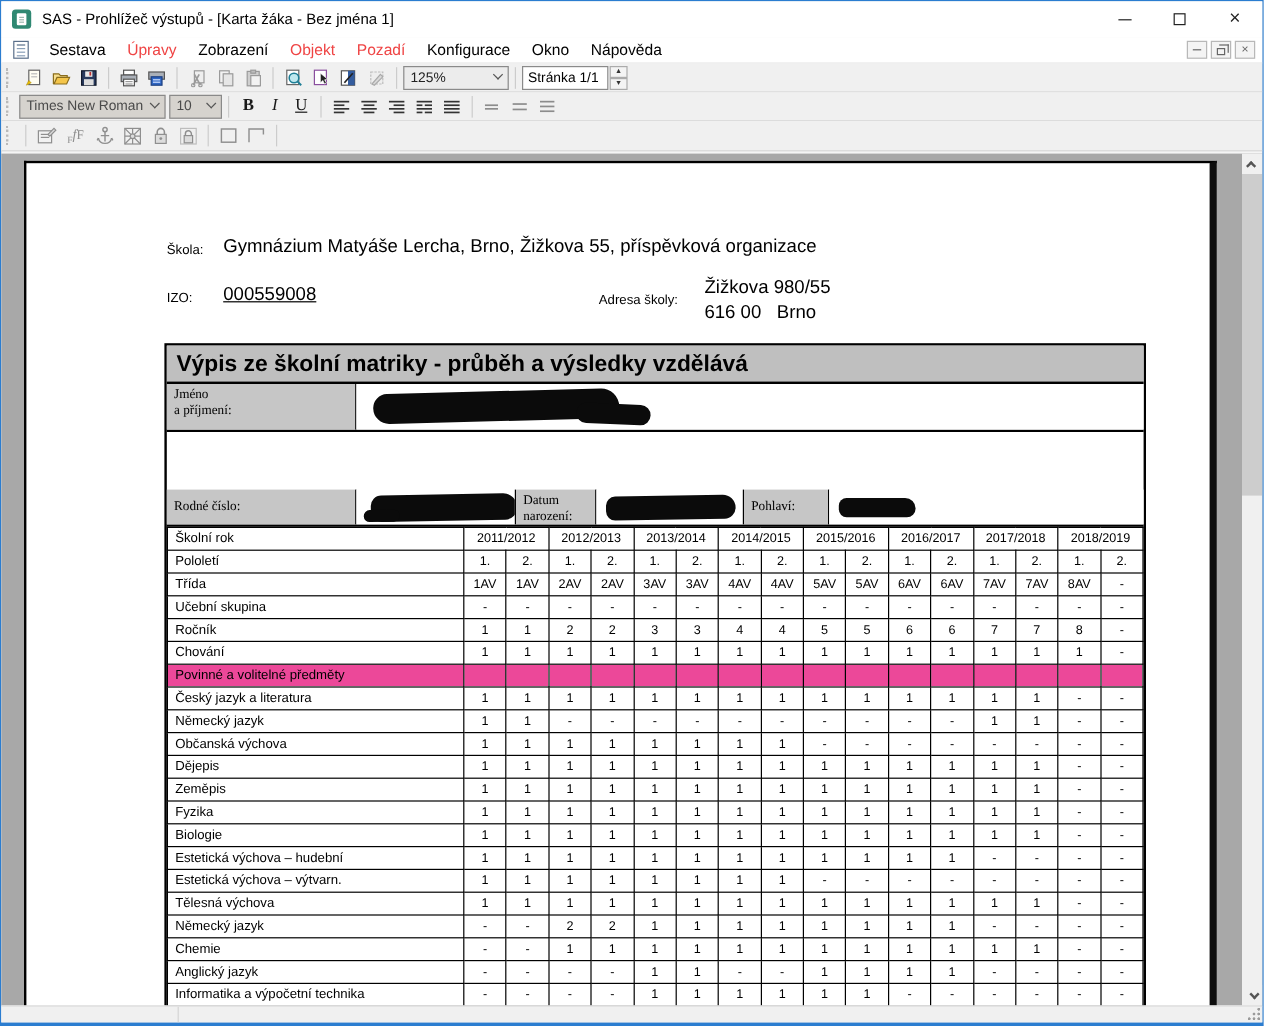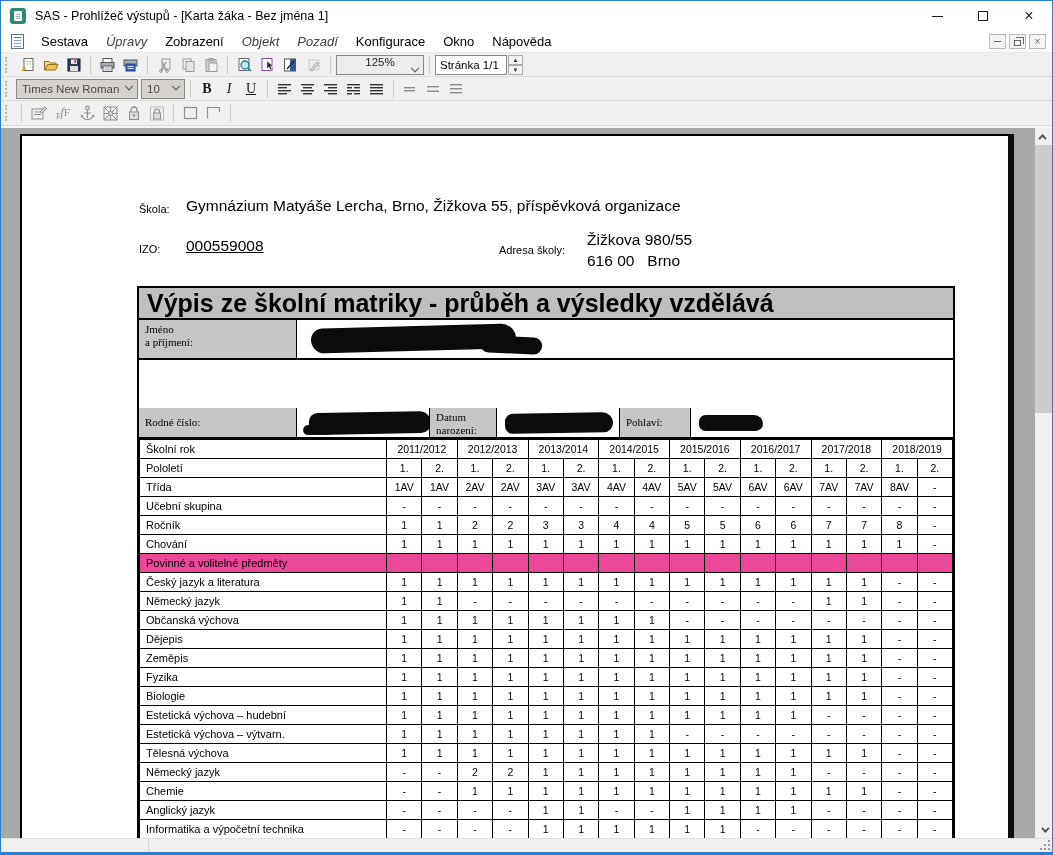--- a/index.html
+++ b/index.html
@@ -21,42 +21,42 @@
   .glyph-max { width:10px; height:10px; border:1px solid #222; }
   .glyph-close { font-size:16px; line-height:16px; font-weight:400; }
 
   
   .menubar { position:absolute; top:30px; left:0; right:0; height:22px; background:#fff;
              display:flex; align-items:center; border-bottom:1px solid #e8e8e8; }
   .mdoc-icon { width:13px; height:15px; margin:0 8px 0 10px; border:1px solid #5a6f8a; background:#fff; position:relative; }
   .mdoc-icon::before { content:""; position:absolute; left:2px; top:2px; right:2px; height:1px; background:#5a6f8a;
                        box-shadow:0 3px 0 #8aa0b8, 0 6px 0 #8aa0b8, 0 9px 0 #8aa0b8; }
   .menu-item { font-size:13px; padding:0 9px; color:#000; height:100%; display:flex; align-items:center; }
-  .menu-item.disabled { color:#404040;font-style:italic; }
+  .menu-item.disabled { color:#ef4444; }
   .mdi-btns { margin-left:auto; display:flex; gap:3px; margin-right:6px; }
   .mdi-btn { width:17px; height:15px; border:1px solid #b8b8b8; background:#f4f4f4; color:#666;
              display:flex; align-items:center; justify-content:center; font-size:10px; }
   .mdi-min { width:7px; height:1px; background:#666; }
   .mdi-restore { width:7px; height:6px; border:1px solid #666; position:relative; margin-top:2px; }
   .mdi-restore::before { content:""; position:absolute; left:1px; top:-4px; width:7px; height:6px; border:1px solid #666; border-bottom:none; border-left:none; }
 
   
   .toolbar { position:absolute; left:0; right:0; background:#f0f0f0; display:flex; align-items:center;
              border-bottom:1px solid #dcdcdc; }
   .tb1 { top:52px; height:24px; }
   .tb2 { top:76px; height:24px; }
   .tb3 { top:100px; height:25px; }
   .grip { width:6px; height:16px; margin:0 5px 0 4px; border-left:2px dotted #b9b9b9; }
   .tbtn { width:23px; height:20px; display:flex; align-items:center; justify-content:center; }
   .sep { width:1px; height:18px; background:#cccccc; margin:0 5px; }
   .combo { height:20px; border:1px solid #8a8a8a; background:#fff; font-size:11.5px; color:#222;
            display:flex; align-items:center; padding:0 5px; position:relative; }
   .combo .chev { margin-left:auto; width:6px; height:6px; border:solid #555; border-width:0 1px 1px 0;
                  transform:rotate(45deg) translate(-2px,-2px); }
-  .combo-zoom { width:88px; background:#ececec;flex-direction:column; }
+  .combo-zoom { width:88px; background:#ececec; }
   .combo-font { width:122px; background:#d6d3ce; color:#4a4a4a; }
   .combo-size { width:44px; background:#d6d3ce; color:#4a4a4a; margin-left:3px; }
   .pagebox { width:72px; height:20px; border:1px solid #8a8a8a; background:#fff; font-size:11.5px;
              display:flex; align-items:center; padding:0 4px; }
   .spinner { display:flex; flex-direction:column; margin-left:1px; }
   .spin-btn { width:15px; height:10px; border:1px solid #ababab; background:#f4f4f4; color:#333;
               font-size:6px; line-height:8px; text-align:center; }
   .fmt-btn { width:22px; height:20px; display:flex; align-items:center; justify-content:center;
              font-family:"Liberation Serif","DejaVu Serif",serif; font-size:14px; color:#1a1a1a; }
   svg.ic { display:block; }
@@ -73,21 +73,21 @@
   .vs-chev-up { width:6px; height:6px; border:solid #555; border-width:2px 0 0 2px; transform:rotate(45deg) translateY(2px); }
   .vs-chev-down { width:6px; height:6px; border:solid #555; border-width:0 2px 2px 0; transform:rotate(45deg) translateY(-2px); }
   .vs-thumb { position:absolute; left:0; top:17px; width:17px; height:268px; background:#cdcdcd; }
 
   
   .lbl-s { position:absolute; font-size:11px; color:#000; }
   .val-m { position:absolute; font-size:15.5px; color:#000; }
 
   
   .matrika { position:absolute; left:115px; top:150px; width:818px; border:2px solid #000; background:#fff; }
-  .m-title { height:32px; background:#bfbfbf; border-bottom:2px solid #000; font-weight:bold; font-size:25px;
+  .m-title { height:32px; background:#bfbfbf; border-bottom:2px solid #000; font-weight:bold; font-size:19px;
              line-height:31px; padding-left:8px; white-space:nowrap; overflow:hidden; letter-spacing:0; }
   .m-row { display:flex; border-bottom:2px solid #000; }
   .m-row .cell { border-right:1px solid #000; position:relative; overflow:hidden; }
   .m-row .cell:last-child { border-right:none; }
   .glabel { background:#c6c6c6; font-size:11px; padding:3px 0 0 6px; line-height:13px;font-family:Liberation Serif, serif; }
   .r1 { height:40px; } .r2 { height:31px;margin-top:48px; }
   .blob { background:#0b0b0b; position:relative; }
   .blob-name { position:absolute; left:14px; top:6px; width:205px; height:25px;
                border-radius:14px 18px 12px 16px; transform:rotate(-1.5deg); }
   .blob-name::after { content:""; position:absolute; right:-26px; bottom:-5px; width:62px; height:17px;

